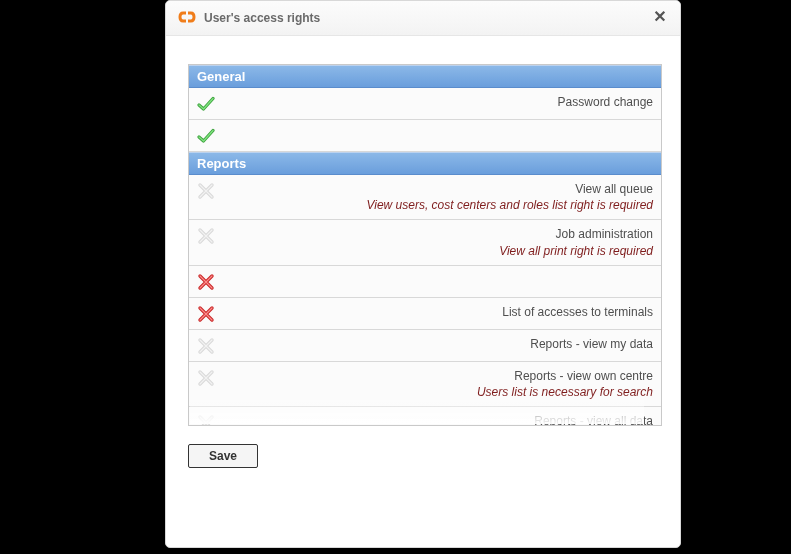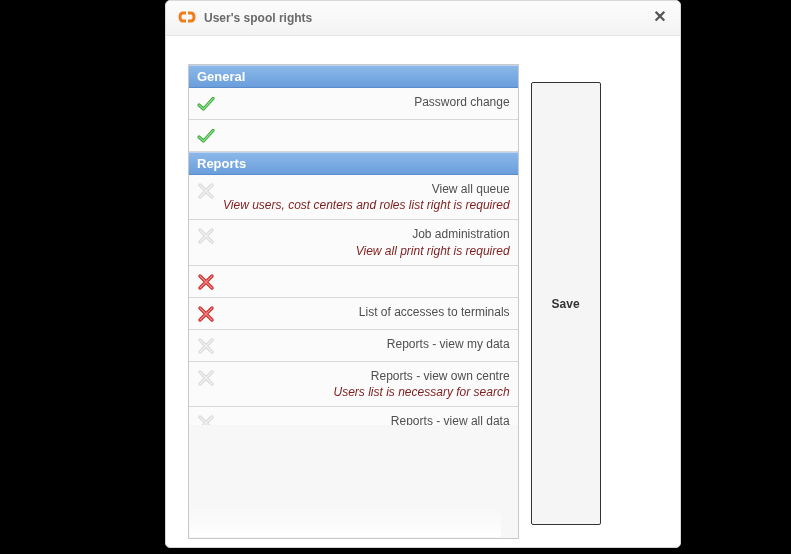--- a/index.html
+++ b/index.html
@@ -49,21 +49,22 @@
     font-size: 16px;
     line-height: 14px;
     text-align: center;
     cursor: pointer;
   }
   
   .dialog-body {
     flex: 1 1 auto;
     padding: 28px 18px 8px 22px;
     display: flex;
-    gap: 12px;
+    flex-direction: column;
+    gap: 0;
   }
   .rights-panel {
     border: 1px solid #c9c9c9;
     background: #f7f7f7;
     position: relative;
     flex: 0 0 auto;
   }
   .rights-scroll {
     height: 360px;
     overflow-y: auto;
@@ -117,21 +118,21 @@
   }
   .right-row .note {
     color: #7f1d1d;
     font-style: italic;
   }
   
   .dialog-footer {
     flex: 0 0 auto;
     padding: 18px 0 14px;
     display: flex;
-    justify-content: flex-end;
+    justify-content: flex-start;
   }
   button.save {
     font-family: Verdana, Geneva, sans-serif;
     font-size: 12px;
     font-weight: bold;
     color: #333;
     padding: 4px 20px;
     background: #f5f5f5;
     border: 1px solid #333;
     border-radius: 2px;
@@ -148,21 +149,21 @@
 
 <div class="dialog">
 
   <div class="dialog-title">
     <span>
       <svg width="18" height="14" viewBox="0 0 18 14">
         <path d="M5 1.5 C2 1.5 0.5 3.5 0.5 7 C0.5 10.5 2 12.5 5 12.5 L8 12.5 L8 9.5 L5.2 9.5 C4 9.5 3.5 8.5 3.5 7 C3.5 5.5 4 4.5 5.2 4.5 L8 4.5 L8 1.5 Z
                  M13 1.5 C16 1.5 17.5 3.5 17.5 7 C17.5 10.5 16 12.5 13 12.5 L10 12.5 L10 9.5 L12.8 9.5 C14 9.5 14.5 8.5 14.5 7 C14.5 5.5 14 4.5 12.8 4.5 L10 4.5 L10 1.5 Z" fill="#f07d1a"></path>
       </svg>
     </span>
-    <span class="title-text">User's spool rights</span>
+    <span class="title-text">User's access rights</span>
     <span class="close-x">✕</span>
   </div>
 
   <div class="dialog-body">
     <div class="rights-panel">
       <div class="rights-scroll" id="rights-scroll">
           <div class="section-hdr">General</div>
           <div class="right-row">
             <span class="ico">
               <svg width="18" height="18" viewBox="0 0 18 18">

